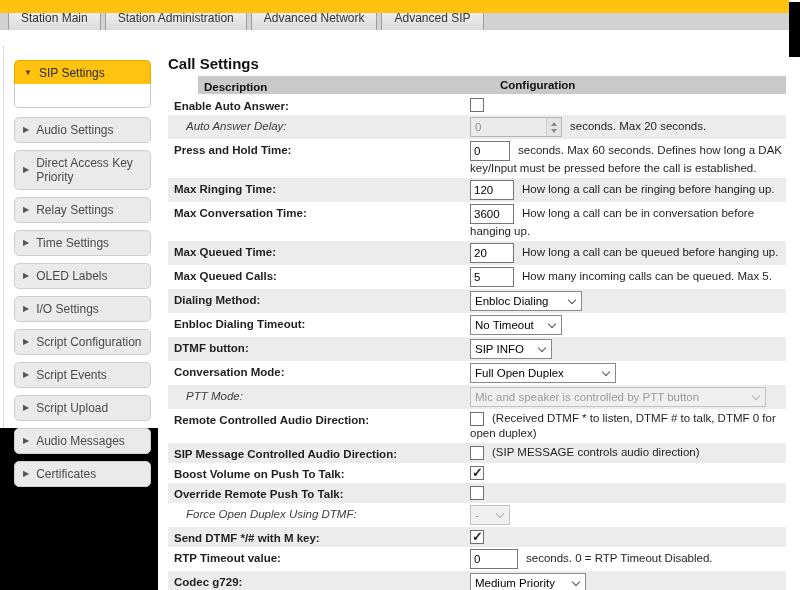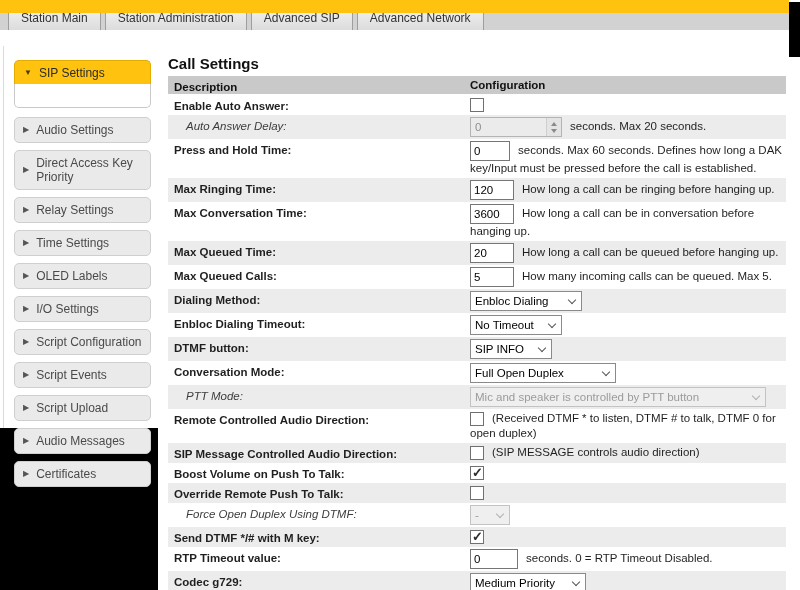--- a/index.html
+++ b/index.html
@@ -61,21 +61,21 @@
   .tri { font-size:8px; color:#555; flex-shrink:0; }
   .tri-down { font-size:8px; color:#4a3b00; flex-shrink:0; }
 
   
   .content { position:absolute; left:168px; top:55px; width:618px; }
   .page-title { font-size:15px; font-weight:bold; color:#111; margin-bottom:4px; }
 
   .thead {
     display:flex; background:#c9c9c9; height:18px; align-items:center;
     font-size:11.5px; font-weight:bold; color:#111;
-    padding-left:6px; margin-bottom:1px;
+    padding-left:6px; margin-bottom:1px;margin-left:30px;
   }
   .rows { width:100%; }
   .row {
     display:flex; align-items:flex-start;
     padding:2px 0 2px 6px; min-height:20px; font-size:11.5px;
   }
   .row:nth-of-type(even) { background:#ececec; }
   .cell-desc { width:296px; flex-shrink:0; padding-top:3px; }
   .cell-conf { flex:1; line-height:15px; padding-right:4px; }
   .lbl { font-weight:bold; color:#1f1f1f; }
@@ -118,22 +118,22 @@
   .spin-btns { width:15px; border-left:1px solid #cfcfcf; display:flex; flex-direction:column; align-items:center; justify-content:center; gap:3px; background:#e4e4e4; }
   .spin-up { width:0; height:0; border-left:3px solid transparent; border-right:3px solid transparent; border-bottom:4px solid #8a8a8a; }
   .spin-down { width:0; height:0; border-left:3px solid transparent; border-right:3px solid transparent; border-top:4px solid #8a8a8a; }
 </style>
 </head>
 <body>
 
 <div class="tabbar">
   <div class="tab">Station Main</div>
   <div class="tab">Station Administration</div>
+  <div class="tab">Advanced Network</div>
   <div class="tab">Advanced SIP</div>
-  <div class="tab">Advanced Network</div>
 </div>
 <div class="accentbar"></div>
 <div class="black-tr"></div>
 <div class="black-bl"></div>
 <div class="page-left-line"></div>
 
 <div class="sidebar">
   <div class="acc-group">
     <div class="acc-header">
       <span class="tri-down">▼</span>

